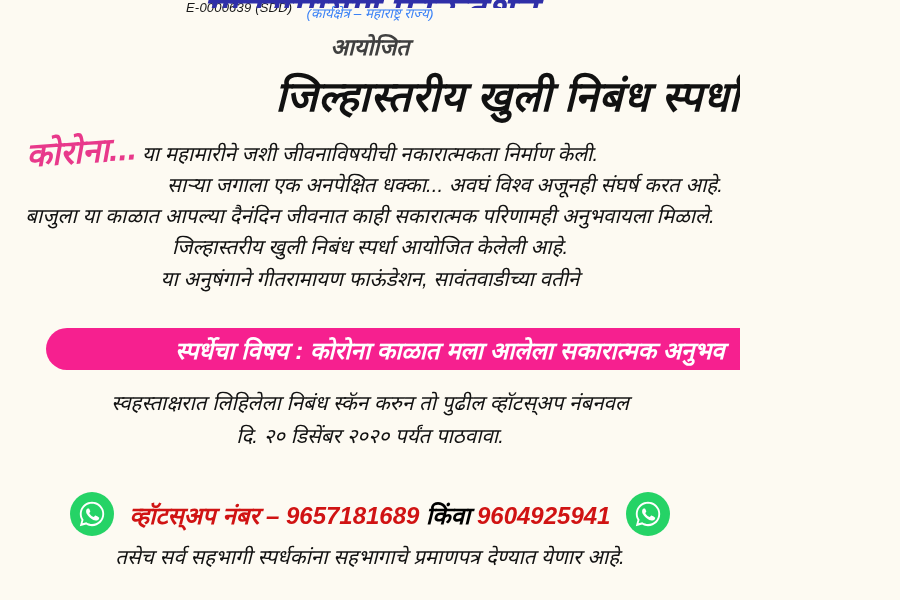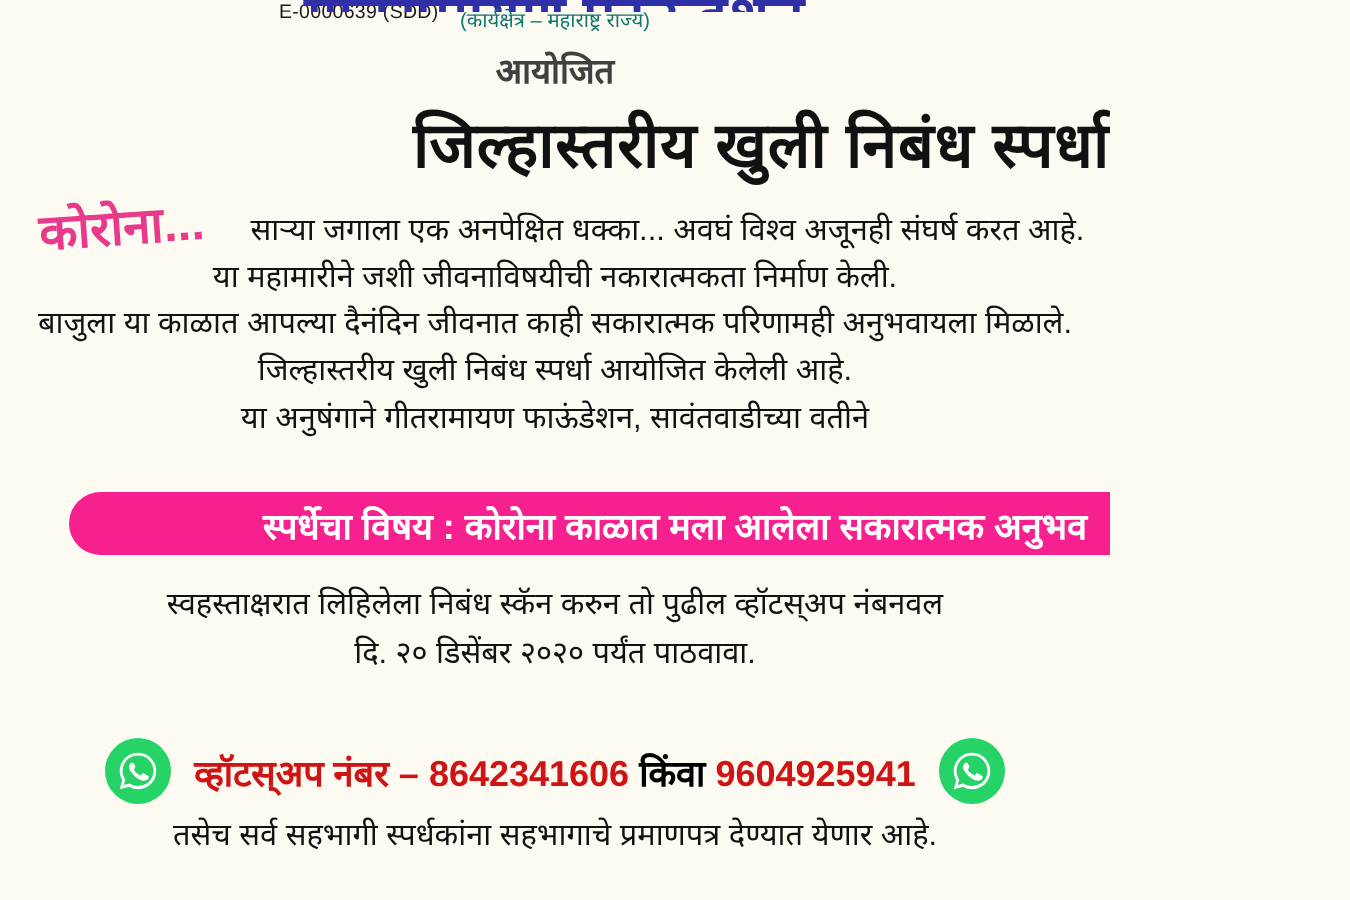--- a/index.html
+++ b/index.html
@@ -13,20 +13,21 @@
     background: #fdfaf2;
     font-family: "Liberation Sans", sans-serif;
   }
   .poster {
     position: relative;
     width: 740px;
     height: 600px;
     background: #fdfaf2;
     box-sizing: border-box;
     overflow: hidden;
+    font-style: italic;
   }
   
   .reg-code {
     position: absolute;
     left: 186px;
     top: 0px;
     font-size: 13px;
     color: #1a1a1a;
     letter-spacing: 0.2px;
     font-family: "Liberation Sans", sans-serif;
@@ -47,21 +48,21 @@
     height: 26px;
     font-family: "Liberation Serif", serif;
   }
   .org-sub {
     position: absolute;
     left: 0;
     right: 0;
     top: 4px;
     text-align: center;
     font-size: 13.5px;
-    color: #0f766e;
+    color: #3b82f6;
     font-family: "Liberation Sans", sans-serif;
   }
   .ayojit {
     position: absolute;
     left: 0;
     right: 0;
     top: 30px;
     text-align: center;
     font-size: 23px;
     font-weight: bold;
@@ -220,22 +221,22 @@
   <div class="org-name">गीतरामायण फाऊंडेशन</div>
   <div class="org-sub">(कार्यक्षेत्र – महाराष्ट्र राज्य)</div>
 
   <div class="ayojit">आयोजित</div>
 
   <div class="main-title">जिल्हास्तरीय खुली निबंध स्पर्धा</div>
 
   <div class="corona-stamp">कोरोना...</div>
 
   <div class="body-block">
+    <span class="line">या महामारीने जशी जीवनाविषयीची नकारात्मकता निर्माण केली.</span>
     <span class="line first">साऱ्या जगाला एक अनपेक्षित धक्का... अवघं विश्व अजूनही संघर्ष करत आहे.</span>
-    <span class="line">या महामारीने जशी जीवनाविषयीची नकारात्मकता निर्माण केली.</span>
     <span class="line">बाजुला या काळात आपल्या दैनंदिन जीवनात काही सकारात्मक परिणामही अनुभवायला मिळाले.</span>
     <span class="line">जिल्हास्तरीय खुली निबंध स्पर्धा आयोजित केलेली आहे.</span>
     <span class="line">या अनुषंगाने गीतरामायण फाऊंडेशन, सावंतवाडीच्या वतीने</span>
   </div>
 
   <div class="topic-banner">
     <span class="topic-text">स्पर्धेचा विषय : कोरोना काळात मला आलेला सकारात्मक अनुभव</span>
   </div>
 
   <div class="detail-block">
@@ -243,21 +244,21 @@
     <span class="line">दि. २० डिसेंबर २०२० पर्यंत पाठवावा.</span>
   </div>
 
   <div class="wa-row">
     <span class="wa-icon">
       <svg viewBox="0 0 32 32" aria-hidden="true">
         <path fill="#ffffff" d="M16 3C8.8 3 3 8.8 3 16c0 2.3.6 4.5 1.8 6.4L3 29l6.8-1.8C11.6 28.4 13.8 29 16 29c7.2 0 13-5.8 13-13S23.2 3 16 3zm0 23.6c-2 0-4-.6-5.7-1.6l-.4-.2-4 1.1 1.1-3.9-.3-.4C5.6 20 5 18 5 16 5 9.9 9.9 5 16 5s11 4.9 11 11-4.9 10.6-11 10.6zm6-8c-.3-.2-1.9-.9-2.2-1s-.5-.2-.7.2c-.2.3-.8 1-.9 1.2-.2.2-.3.2-.6.1-.3-.2-1.4-.5-2.6-1.6-1-.9-1.6-1.9-1.8-2.3-.2-.3 0-.5.1-.6l.5-.6c.1-.2.2-.3.3-.5.1-.2 0-.4 0-.6s-.7-1.7-1-2.3c-.3-.6-.5-.5-.7-.5h-.6c-.2 0-.6.1-.9.4-.3.3-1.2 1.1-1.2 2.8s1.2 3.2 1.4 3.5c.2.2 2.4 3.7 5.9 5.2.8.4 1.5.6 2 .7.8.3 1.6.2 2.2.1.7-.1 1.9-.8 2.2-1.5.3-.8.3-1.4.2-1.5-.1-.2-.3-.2-.6-.4z"></path>
       </svg>
     </span>
     <span class="wa-text">
-      <span class="label">व्हॉटस्अप नंबर – </span><span class="num">8642341606</span><span class="kinva"> किंवा </span><span class="num">9604925941</span>
+      <span class="label">व्हॉटस्अप नंबर – </span><span class="num">9657181689</span><span class="kinva"> किंवा </span><span class="num">9604925941</span>
     </span>
     <span class="wa-icon">
       <svg viewBox="0 0 32 32" aria-hidden="true">
         <path fill="#ffffff" d="M16 3C8.8 3 3 8.8 3 16c0 2.3.6 4.5 1.8 6.4L3 29l6.8-1.8C11.6 28.4 13.8 29 16 29c7.2 0 13-5.8 13-13S23.2 3 16 3zm0 23.6c-2 0-4-.6-5.7-1.6l-.4-.2-4 1.1 1.1-3.9-.3-.4C5.6 20 5 18 5 16 5 9.9 9.9 5 16 5s11 4.9 11 11-4.9 10.6-11 10.6zm6-8c-.3-.2-1.9-.9-2.2-1s-.5-.2-.7.2c-.2.3-.8 1-.9 1.2-.2.2-.3.2-.6.1-.3-.2-1.4-.5-2.6-1.6-1-.9-1.6-1.9-1.8-2.3-.2-.3 0-.5.1-.6l.5-.6c.1-.2.2-.3.3-.5.1-.2 0-.4 0-.6s-.7-1.7-1-2.3c-.3-.6-.5-.5-.7-.5h-.6c-.2 0-.6.1-.9.4-.3.3-1.2 1.1-1.2 2.8s1.2 3.2 1.4 3.5c.2.2 2.4 3.7 5.9 5.2.8.4 1.5.6 2 .7.8.3 1.6.2 2.2.1.7-.1 1.9-.8 2.2-1.5.3-.8.3-1.4.2-1.5-.1-.2-.3-.2-.6-.4z"></path>
       </svg>
     </span>
   </div>
 
   <div class="prize-block">
     <span class="line cut">तसेच सर्व सहभागी स्पर्धकांना सहभागाचे प्रमाणपत्र देण्यात येणार आहे.</span>

